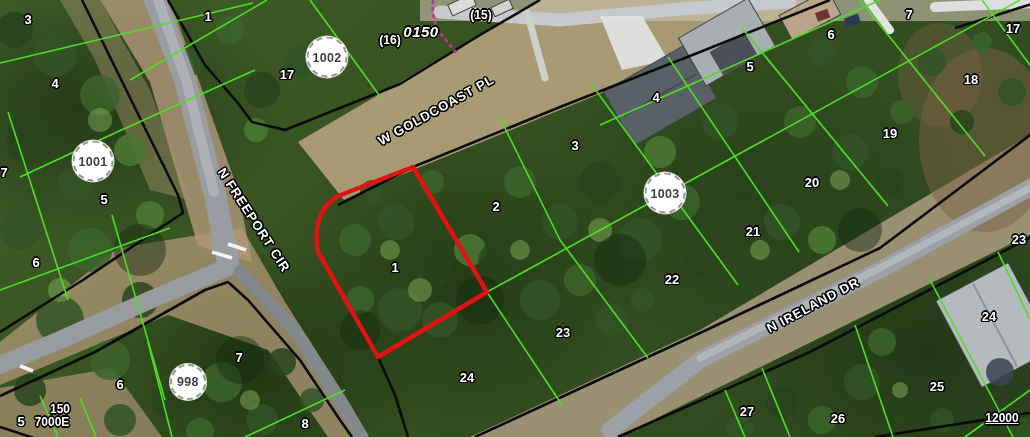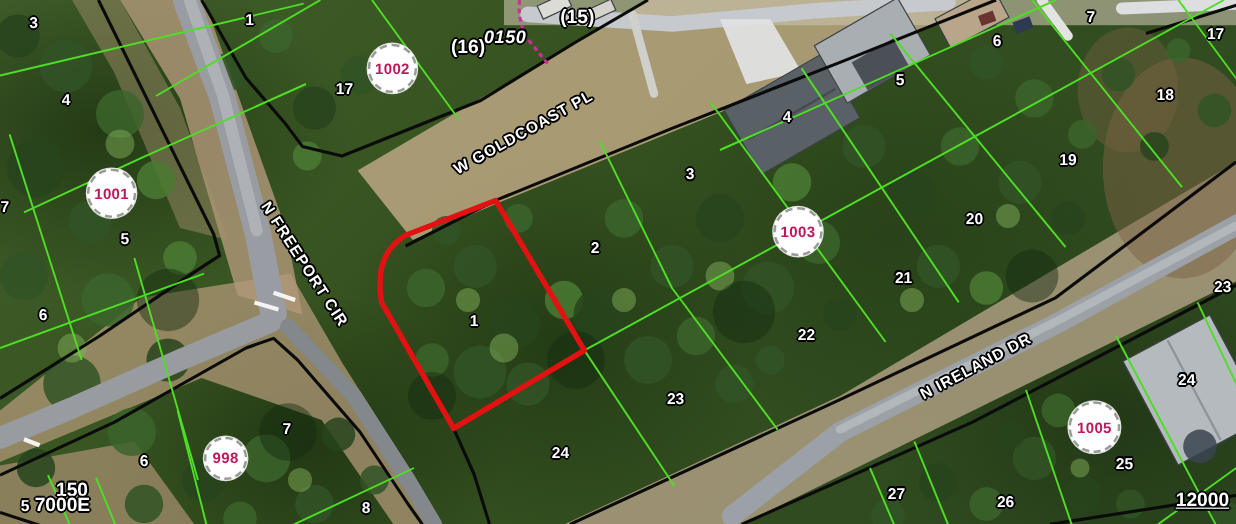--- a/index.html
+++ b/index.html
@@ -18,28 +18,28 @@
   }
   #overlay{position:absolute;left:0;top:0;}
   .lbl{
     position:absolute;transform:translate(-50%,-50%);
     color:#fff;font-weight:bold;white-space:nowrap;line-height:1;
     text-shadow:-1px -1px 0 #000,1px -1px 0 #000,-1px 1px 0 #000,1px 1px 0 #000,
                  0 -1.6px 0 #000,0 1.6px 0 #000,-1.6px 0 0 #000,1.6px 0 0 #000;
     pointer-events:none;
   }
   .lot{font-size:13px;}
-  .dim{font-size:16px;}
+  .dim{font-size:12px;}
   .dim-big{font-size:15px;letter-spacing:.5px;font-style:italic;}
   .street{font-size:13px;letter-spacing:.8px;}
   .badge{
     position:absolute;transform:translate(-50%,-50%);
     background:#fff;border:2px dashed #9a9a9a;border-radius:50%;
     display:flex;align-items:center;justify-content:center;
-    color:#be185d;font-weight:bold;font-size:12.5px;letter-spacing:.3px;
+    color:#404040;font-weight:bold;font-size:12.5px;letter-spacing:.3px;
     box-shadow:0 0 0 1px rgba(255,255,255,.85);
   }
 </style>
 </head>
 <body>
 
 <div id="map">
     <svg width="1030" height="437" id="overlay">
       <g>
         <polygon points="100,0 170,0 238,190 252,262 198,246 150,82" fill="#b3997a" opacity="0.8"></polygon>
@@ -265,14 +265,13 @@
     <div class="lbl dim" style="left: 60px; top: 409px;">150</div>
     <div class="lbl dim" style="left: 52px; top: 422px;">7000E</div>
     <div class="lbl dim" style="left: 1002px; top: 418px; text-decoration: underline;">12000</div>
     <div class="lbl street" style="left: 436px; top: 110px; transform: translate(-50%, -50%) rotate(-29deg);">W GOLDCOAST PL</div>
     <div class="lbl street" style="left: 254px; top: 220px; transform: translate(-50%, -50%) rotate(57deg);">N FREEPORT CIR</div>
     <div class="lbl street" style="left: 813px; top: 305px; transform: translate(-50%, -50%) rotate(-28deg);">N IRELAND DR</div>
     <div class="badge" style="left: 93px; top: 161px; width: 37px; height: 37px;">1001</div>
     <div class="badge" style="left: 327px; top: 57px; width: 37px; height: 37px;">1002</div>
     <div class="badge" style="left: 665px; top: 193px; width: 37px; height: 37px;">1003</div>
     <div class="badge" style="left: 188px; top: 382px; width: 32px; height: 32px;">998</div>
-    <div class="badge" style="left: 912px; top: 356px; width: 39px; height: 39px;">1005</div>
   </div>
 
 </body></html>

